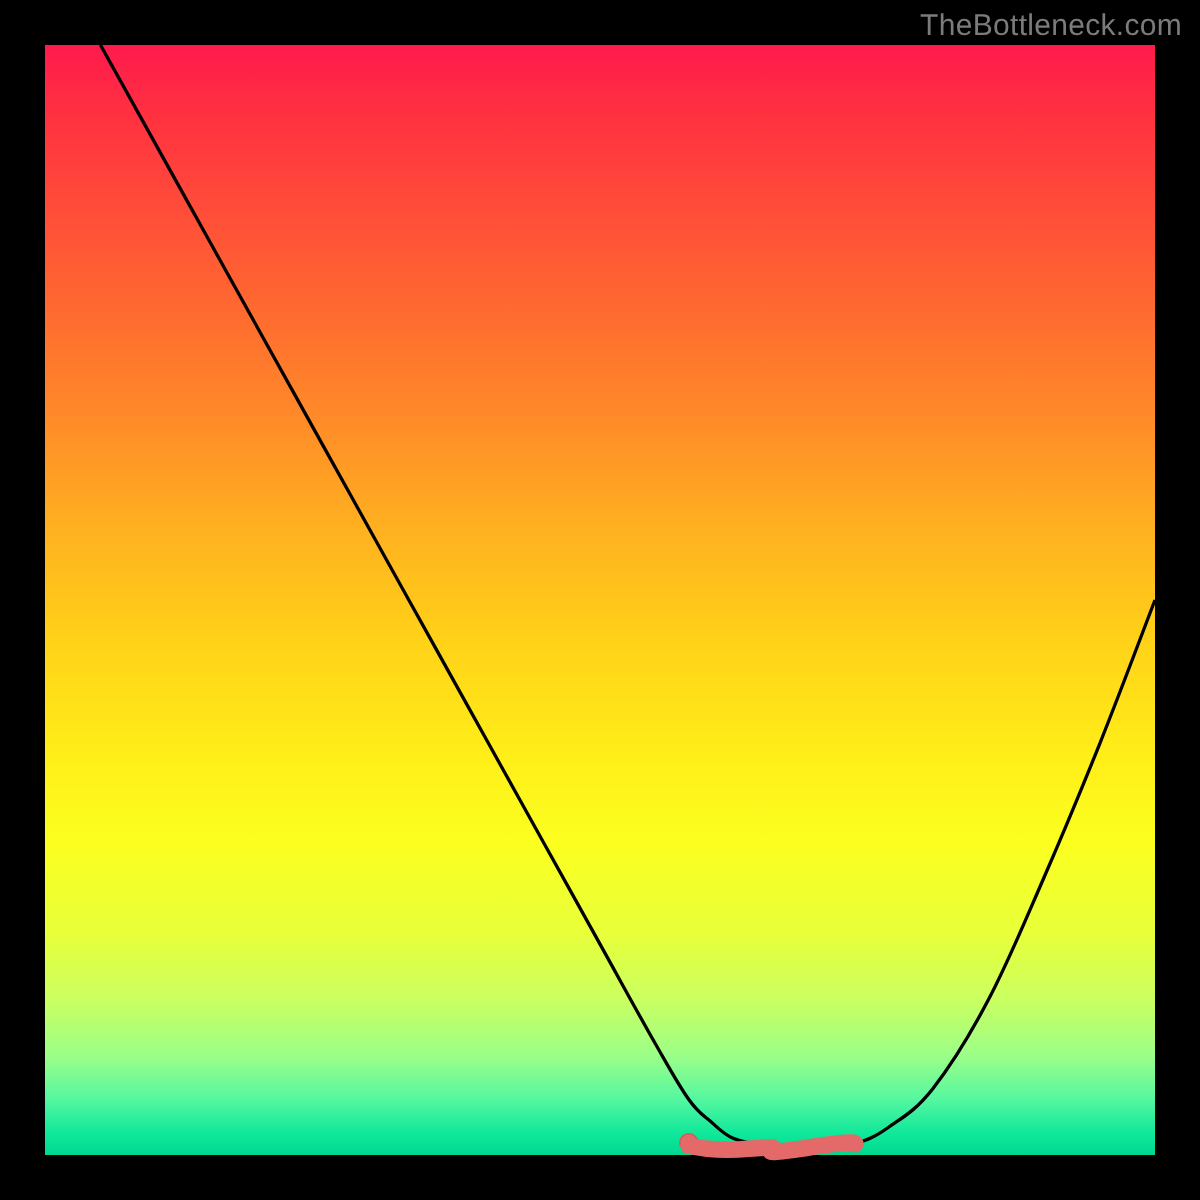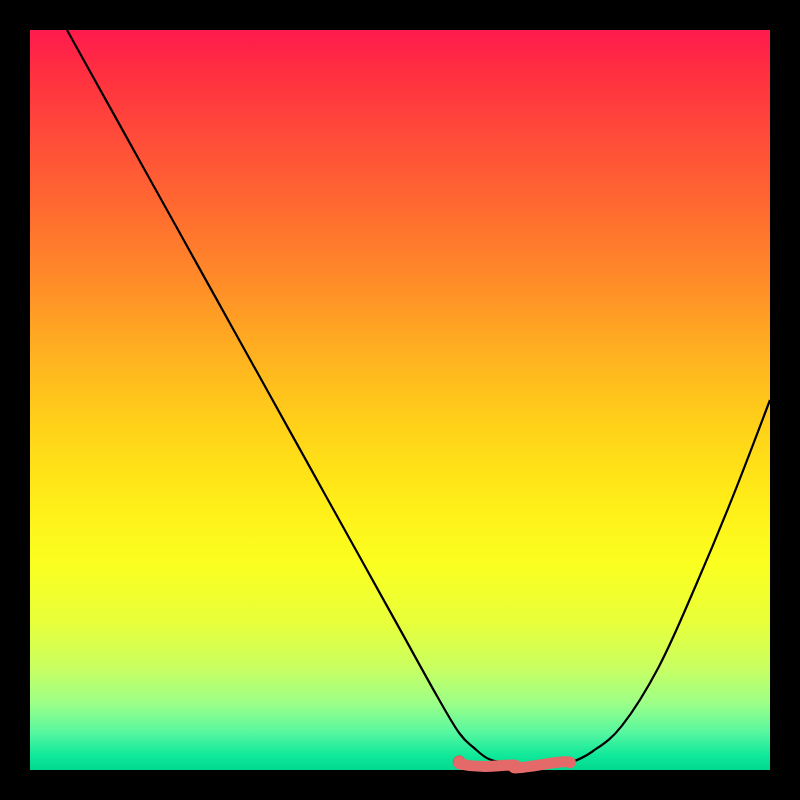--- a/index.html
+++ b/index.html
@@ -58,20 +58,21 @@
     width: 740px;
     height: 740px;
     overflow: visible;
   }
 </style>
 </head>
 <body>
 
 <div class="frame">
 
+  <div class="watermark">TheBottleneck.com</div>
 
   <div class="plot-area">
     <svg class="curve" viewBox="0 0 740 740" preserveAspectRatio="none">
       <path d="M 37 0 C 43.66 11.99, 60.68 42.62, 74.00 66.60 C 87.32 90.58, 97.68 109.22, 111.00 133.20 C 124.32 157.18, 134.68 175.82, 148.00 199.80 C 161.32 223.78, 171.68 242.42, 185.00 266.40 C 198.32 290.38, 208.68 309.02, 222.00 333.00 C 235.32 356.98, 245.68 375.62, 259.00 399.60 C 272.32 423.58, 282.68 442.22, 296.00 466.20 C 309.32 490.18, 319.68 508.82, 333.00 532.80 C 346.32 556.78, 356.68 575.42, 370.00 599.40 C 383.32 623.38, 396.34 647.35, 407.00 666.00 C 417.66 684.65, 422.54 693.68, 429.20 703.00 C 435.86 712.32, 438.67 713.14, 444.00 717.80 C 449.33 722.46, 452.14 725.97, 458.80 728.90 C 465.46 731.83, 473.01 732.75, 481.00 734.08 C 488.99 735.41, 496.54 735.90, 503.20 736.30 C 509.86 736.70, 511.34 736.97, 518.00 736.30 C 524.66 735.63, 532.21 735.26, 540.20 732.60 C 548.19 729.94, 553.08 728.16, 562.40 721.50 C 571.72 714.84, 580.01 710.92, 592.00 695.60 C 603.99 680.28, 615.68 661.71, 629.00 636.40 C 642.32 611.09, 652.68 585.64, 666.00 555.00 C 679.32 524.36, 689.68 499.50, 703.00 466.20 C 716.32 432.90, 733.34 387.32, 740.00 370.00" fill="none" stroke="#000000" stroke-width="2.2"></path>
       <circle r="6" fill="#e46a6a" stroke="#d75a5a" stroke-width="1" cx="429.2" cy="731.82"></circle>
       <path d="M 429.2 733.82 Q 447.2 737.82 469.2 735.82 T 484.69999999999993 736.82 T 510.19999999999993 734.82 T 540.1999999999999 732.82" fill="none" stroke="#e46a6a" stroke-width="11" stroke-linecap="round"></path>
     </svg>
   </div>
 
 </div>

